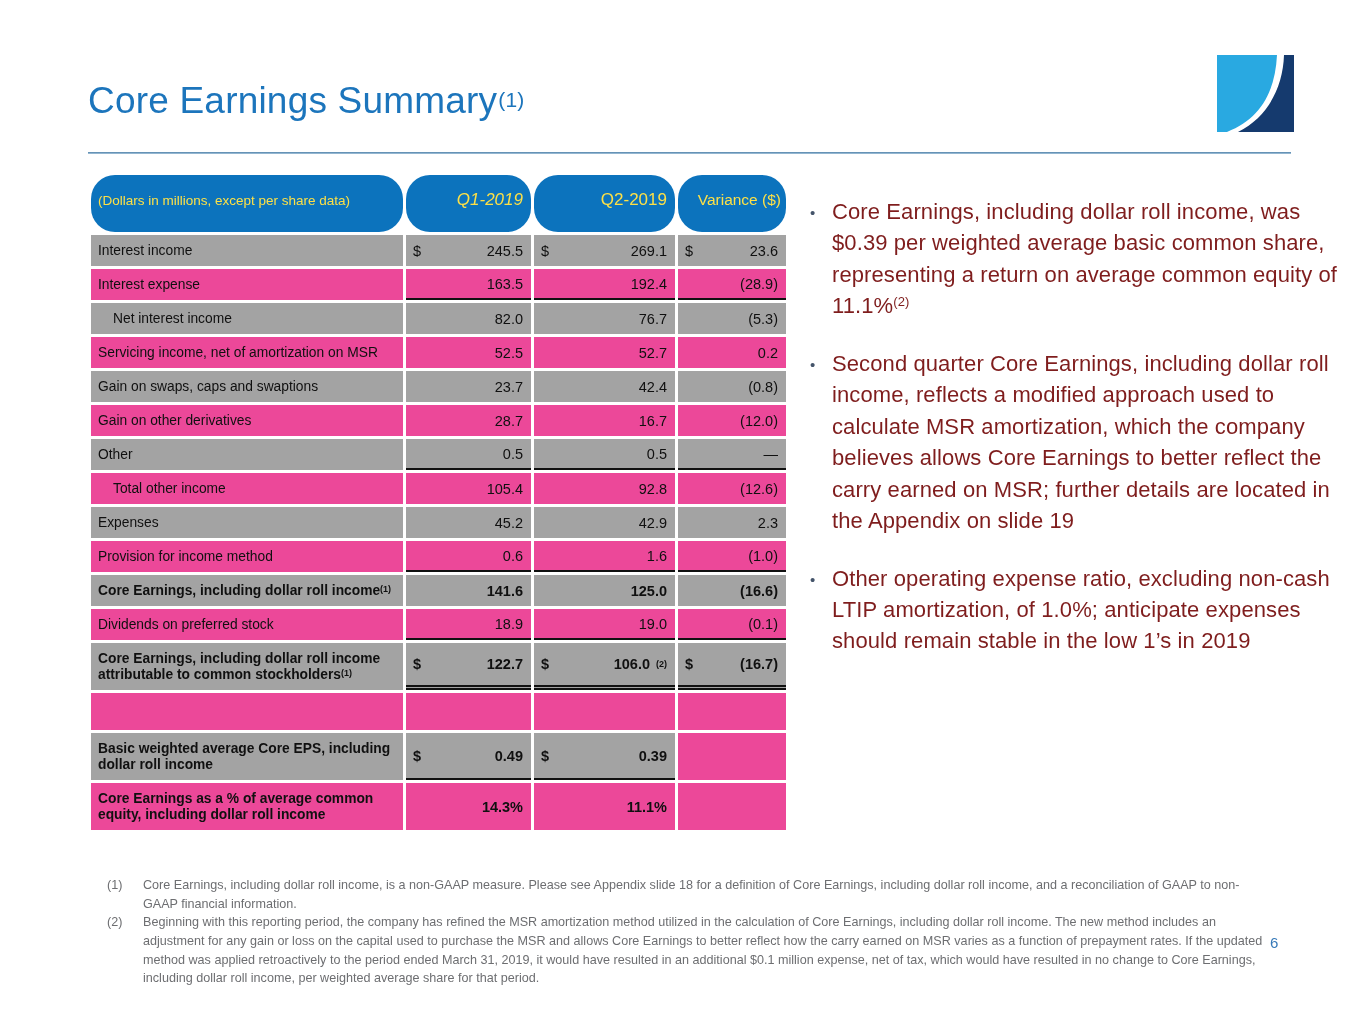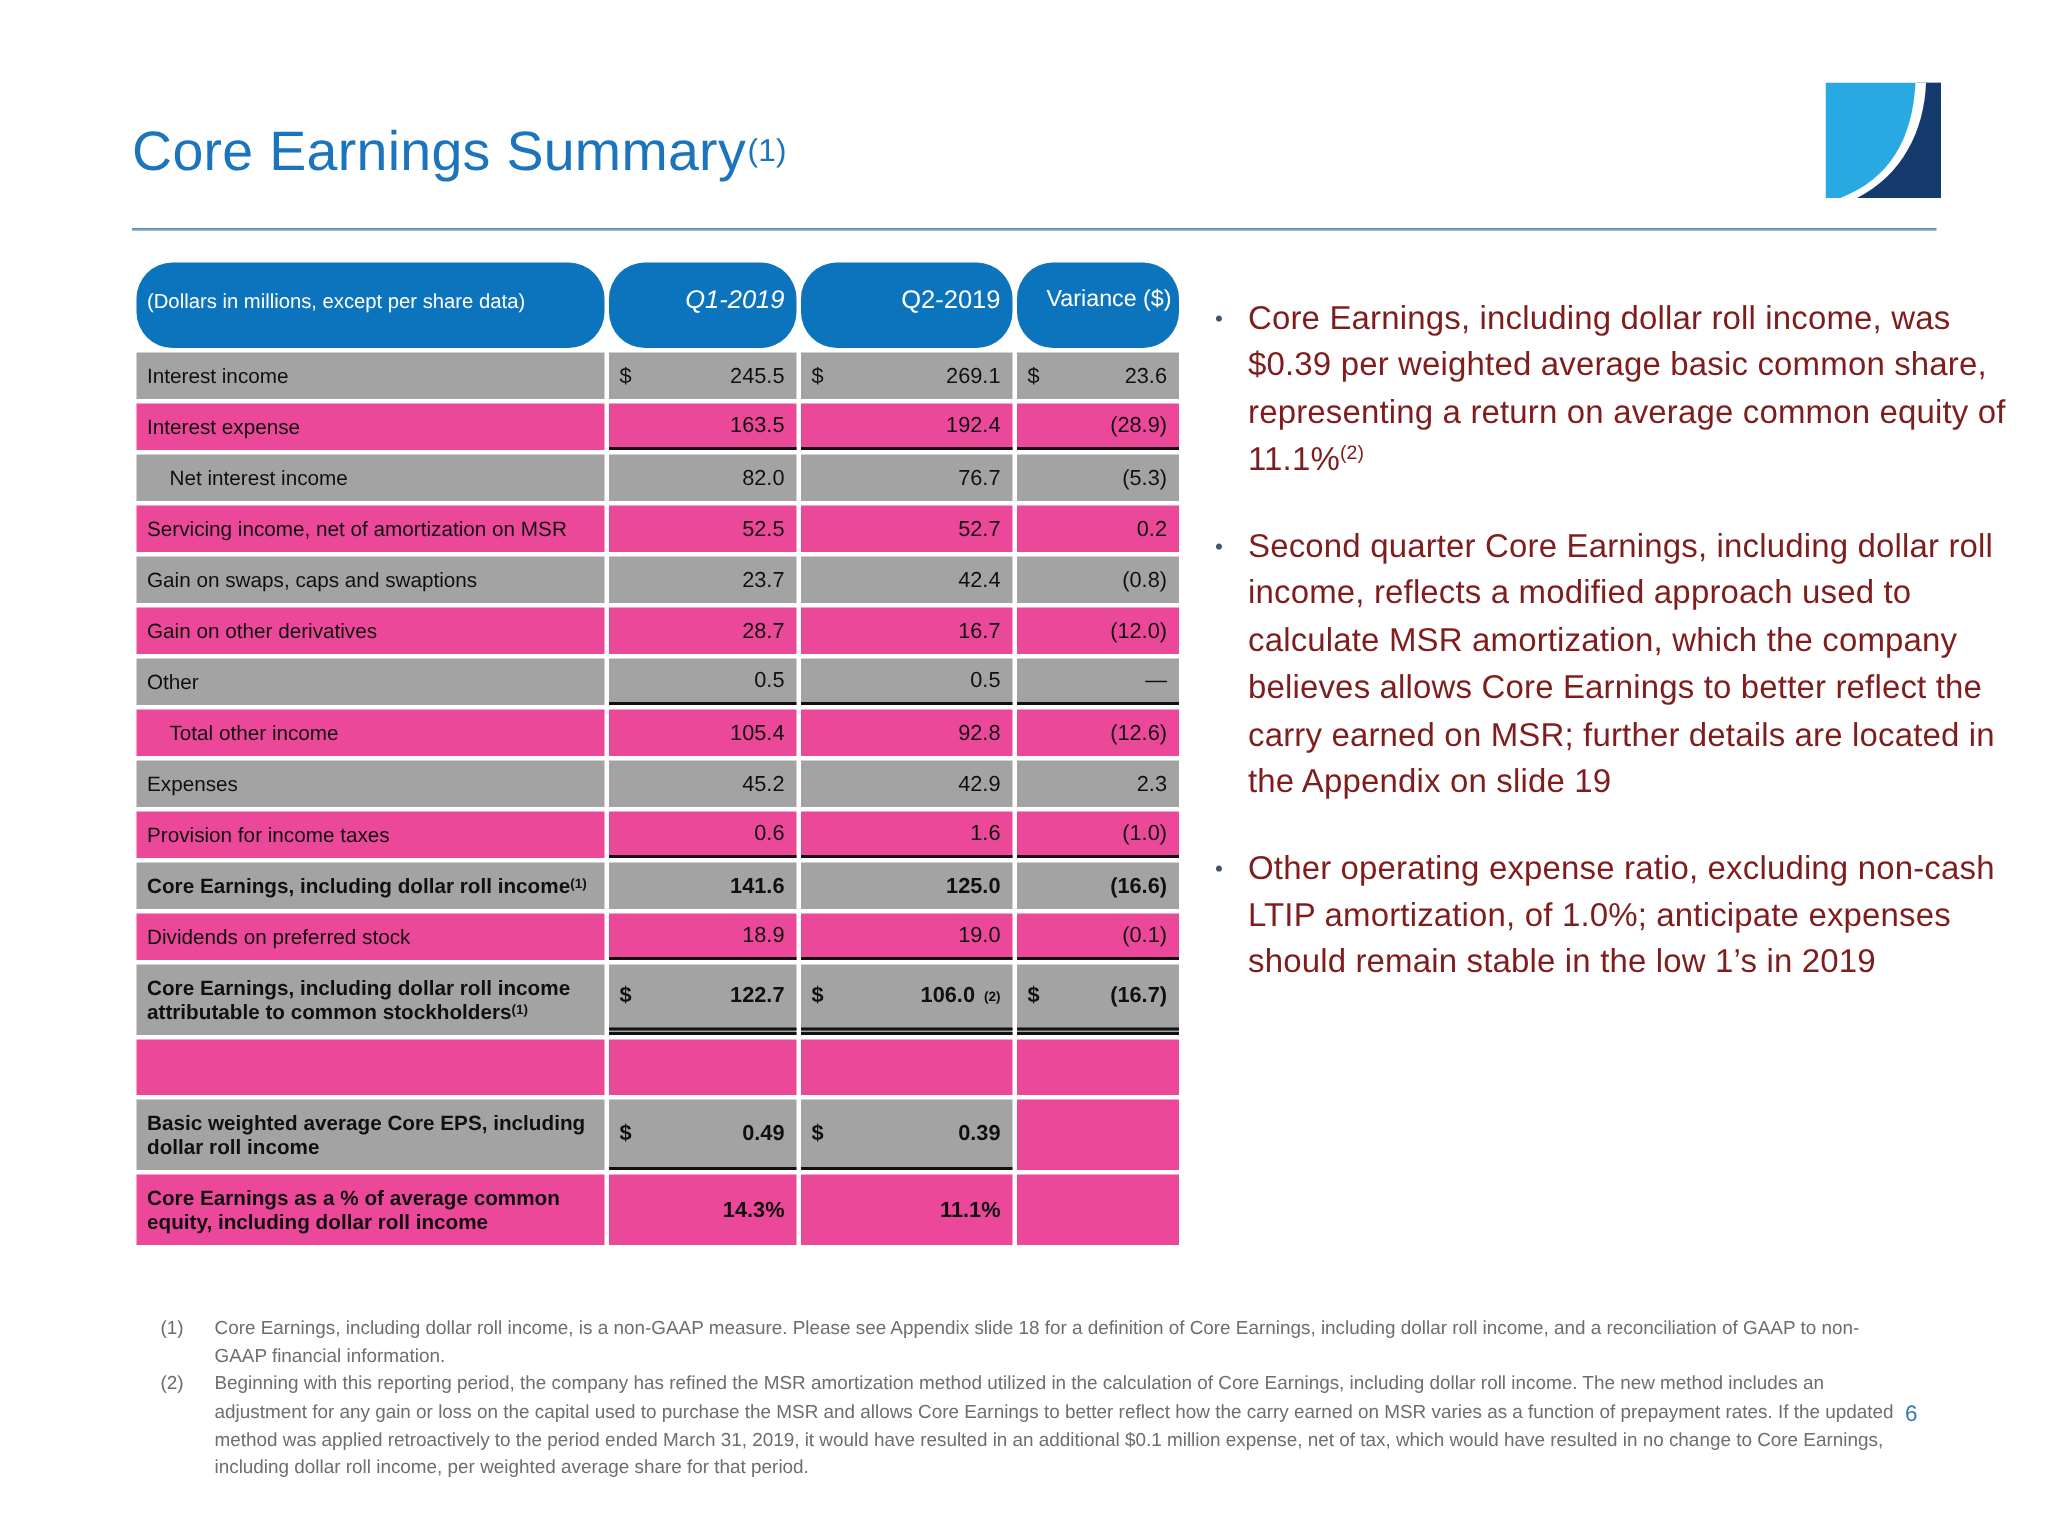--- a/index.html
+++ b/index.html
@@ -14,21 +14,21 @@
   .logo { position:absolute; left:1217px; top:55px; width:77px; height:77px; }
 
   
   .rule-line { position:absolute; left:88px; top:152px; width:1203px; height:2px;
                background:linear-gradient(#4f81a8,#aac8de); }
 
   
   .tbl-wrap { position:absolute; left:88px; top:172px; }
   table.fin { border-collapse:separate; border-spacing:3px 3px; }
   table.fin td, table.fin th { vertical-align:middle; }
-  th.hcell { background:#0C73BD; color:#ffffff; font-weight:400; vertical-align:bottom; height:57px; padding-bottom:7px;border-radius:24px; }
+  th.hcell { background:#0C73BD; color:#fde047; font-weight:400; vertical-align:bottom; height:57px; padding-bottom:7px;border-radius:24px; }
   th.h-label { width:312px; text-align:left; font-size:13.5px; padding-left:7px; }
   th.h-num   { text-align:right; font-size:17px; padding-right:8px; }
   th.h-q1 { width:125px;font-style:italic; } th.h-q2 { width:141px; }
   th.h-var { width:108px; font-size:15.5px; padding-right:5px; }
 
   td.lbl { text-align:left; font-size:13.8px; color:#101010; padding-left:7px; line-height:1.15; }
   td.lbl.indent { padding-left:22px; }
   td.num { text-align:right; font-size:14.5px; color:#101010; padding:0 8px 0 7px; }
   .bold { font-weight:700; }
   .shade-a { background:#a3a3a3; }
@@ -148,21 +148,21 @@
             <td class="num shade-b">92.8</td>
             <td class="num shade-b">(12.6)</td>
           </tr>
           <tr class="r1">
             <td class="lbl shade-a">Expenses</td>
             <td class="num shade-a">45.2</td>
             <td class="num shade-a">42.9</td>
             <td class="num shade-a">2.3</td>
           </tr>
           <tr class="r1">
-            <td class="lbl shade-b">Provision for income taxes</td>
+            <td class="lbl shade-b">Provision for income method</td>
             <td class="num shade-b rule">0.6</td>
             <td class="num shade-b rule">1.6</td>
             <td class="num shade-b rule">(1.0)</td>
           </tr>
           <tr class="r1">
             <td class="lbl shade-a bold">Core Earnings, including dollar roll income<sup>(1)</sup></td>
             <td class="num shade-a bold">141.6</td>
             <td class="num shade-a bold">125.0</td>
             <td class="num shade-a bold">(16.6)</td>
           </tr>

